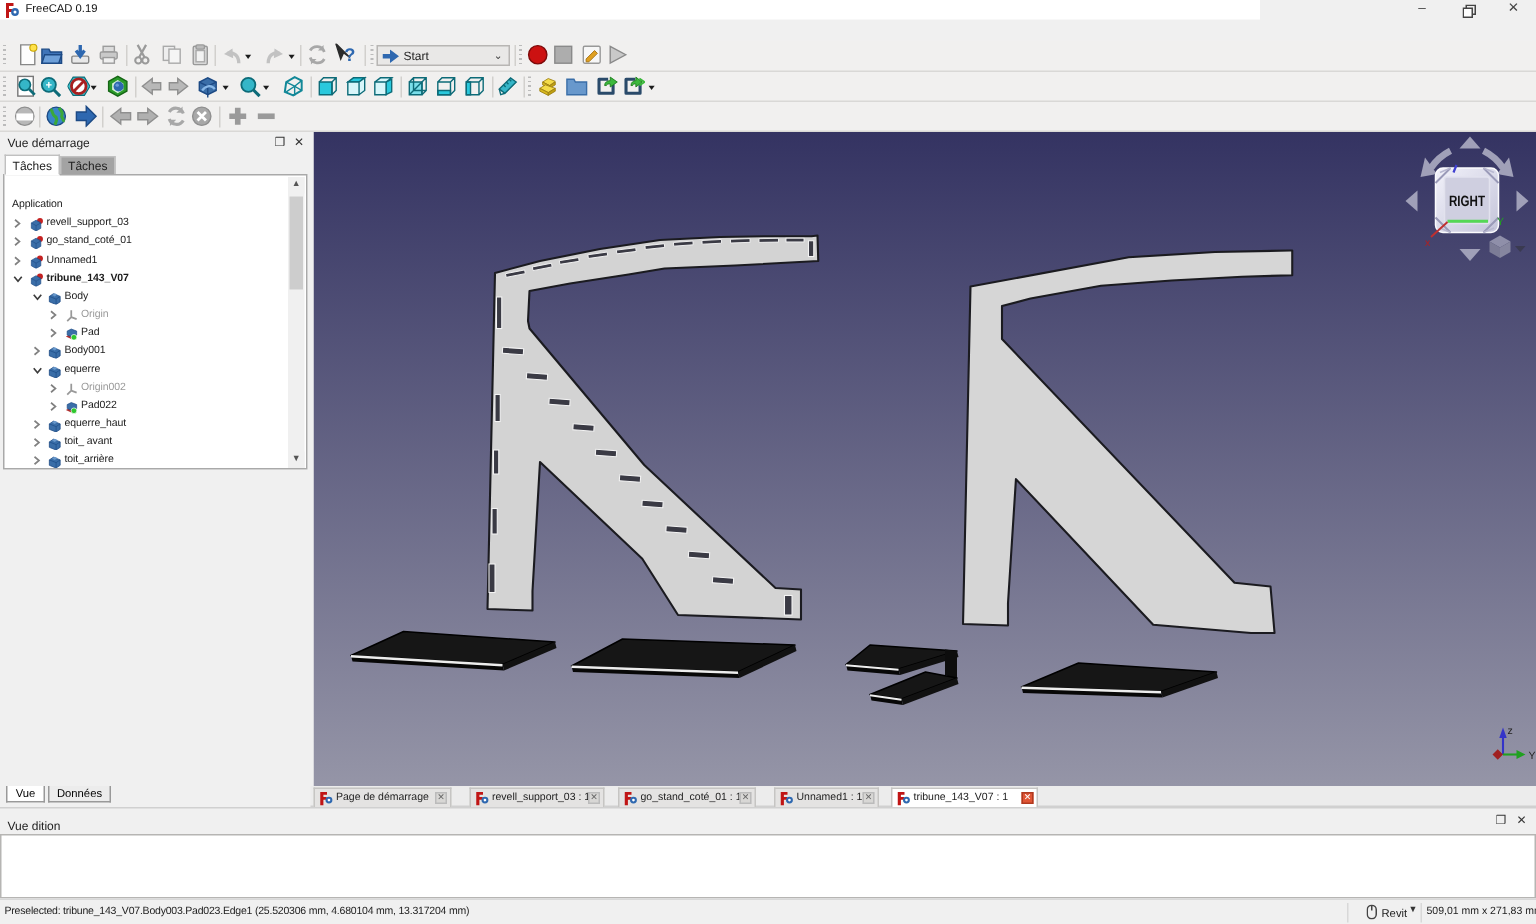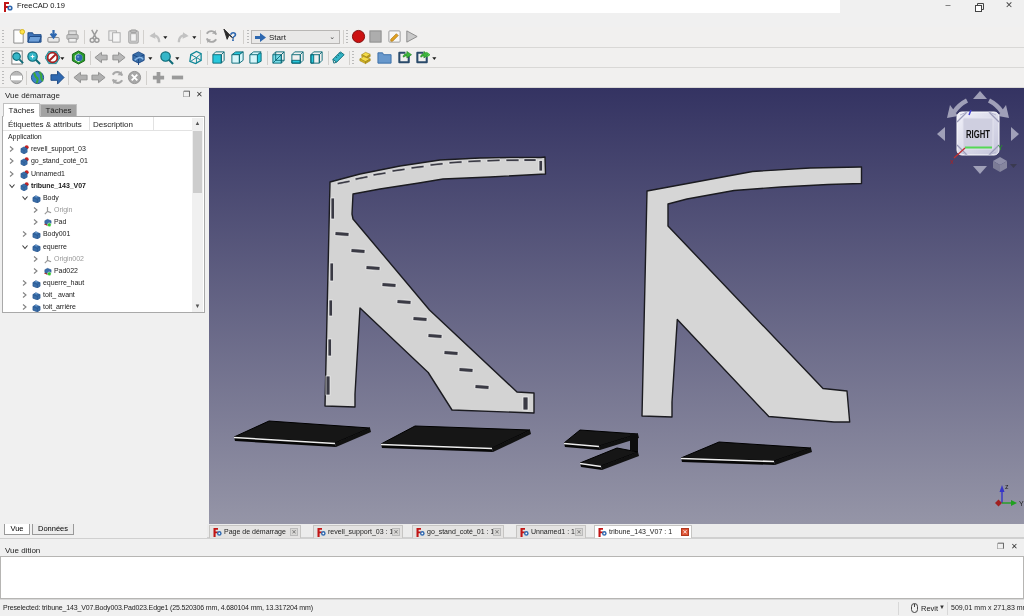--- a/index.html
+++ b/index.html
@@ -374,26 +374,20 @@
 
 <div class="abs" id="leftpanel">
   <div class="abs panelhead" style="left:0;top:0;width:207px;height:15px;">
     <span style="position:absolute;left:5px;top:3px">Vue démarrage</span>
     <span style="position:absolute;left:183px;top:2px;font-size:8px;color:#333">❐</span>
     <span style="position:absolute;left:196px;top:2px;font-size:8px;color:#333">✕</span>
   </div>
   <div class="tab active" style="left:3px;top:15px;width:37px;height:14px;line-height:13px;z-index:2">Tâches</div>
   <div class="tab" style="left:40px;top:16px;width:37px;height:13px;line-height:12px;">Tâches</div>
   <div id="treebox">
-    <div id="treehdr">
-          <span style="position:absolute;left:5px;top:3px">Étiquettes &amp; attributs</span>
-          <span style="position:absolute;left:90px;top:3px">Description</span>
-          <span style="position:absolute;left:86px;top:0;width:1px;height:14px;background:#e2e2e2"></span>
-          <span style="position:absolute;left:150px;top:0;width:1px;height:14px;background:#e2e2e2"></span>
-        </div>
     <div id="treerows">
           <div class="trow" style="left:5px;top:16px;">Application</div>
           <span class="exp" style="left:5px;top:28.17px"><svg width="7" height="8" viewBox="0 0 7 8">
               <path d="M2 1.5 L5 4 2 6.5" stroke="#818181" stroke-width="1.1" fill="none"></path>
             </svg></span>
           <span class="ticon" style="left:17px;top:28.17px">
             <svg viewBox="0 0 10 10">
               <circle cx="7.4" cy="2.6" r="2.2" fill="#c42222"></circle>
               <path d="M1 4l3.5-2L8 4v4L4.5 10 1 8z" fill="#3a6ea8" stroke="#1d4a85" stroke-width=".5"></path>
               <path d="M1 4l3.5 2L8 4M4.5 6v4" stroke="#24508a" stroke-width=".5" fill="none"></path>

